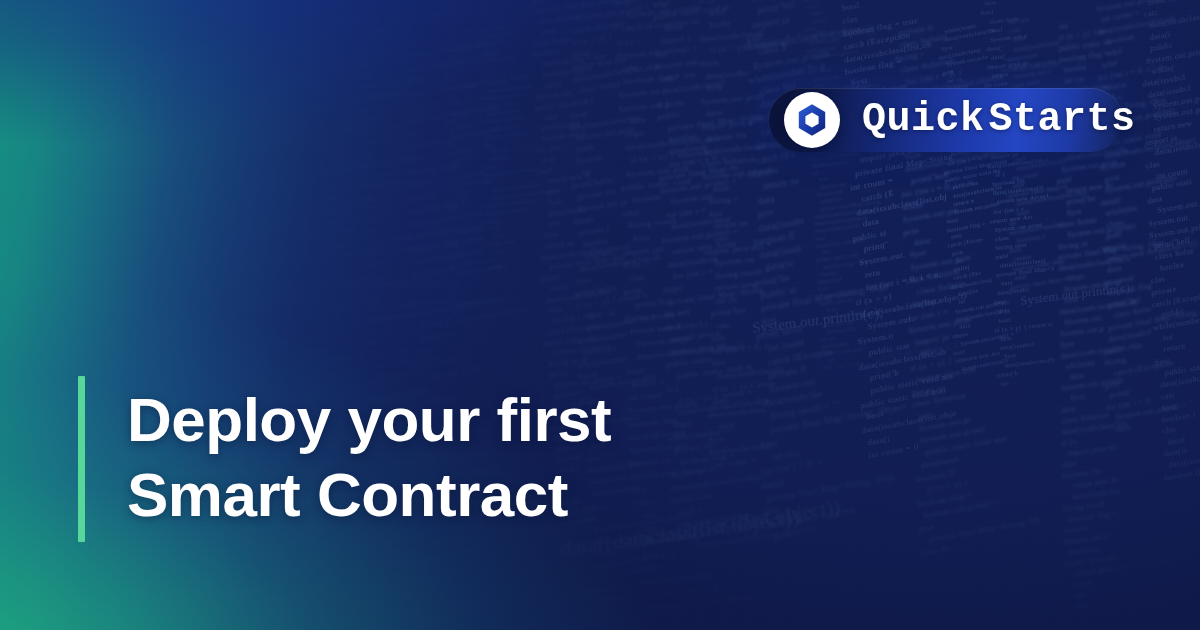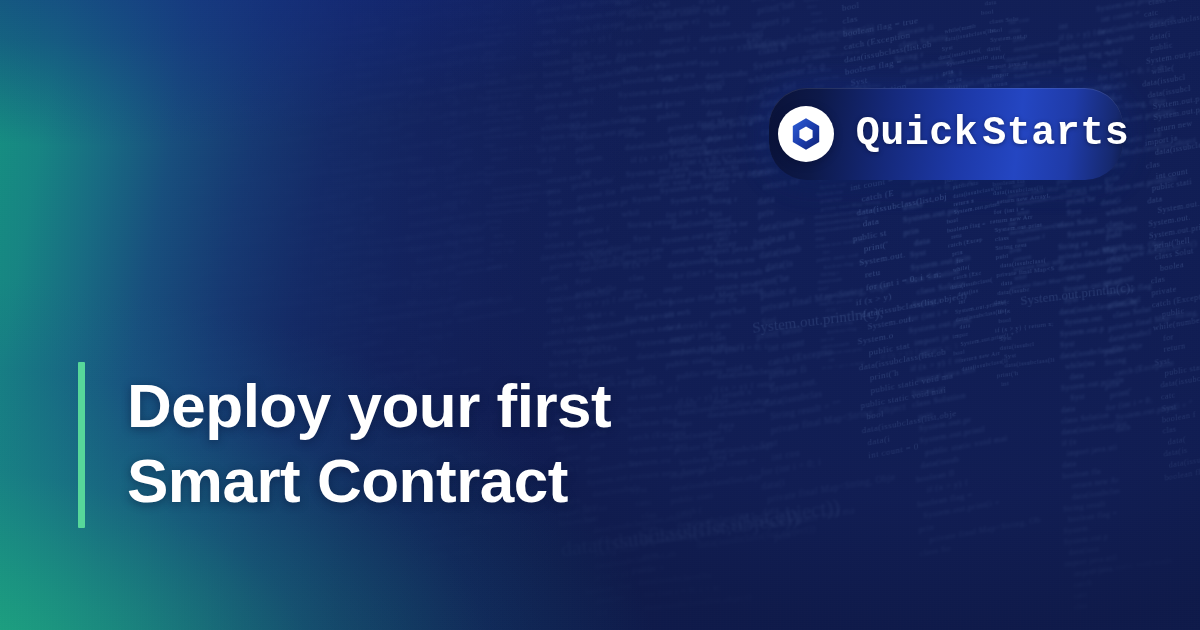--- a/index.html
+++ b/index.html
@@ -110,21 +110,21 @@
     background-image:
       repeating-linear-gradient(0deg, rgba(255,255,255,0.05) 0 1px, rgba(0,0,0,0) 1px 2px),
       repeating-linear-gradient(90deg, rgba(255,255,255,0.04) 0 1px, rgba(0,0,0,0) 1px 3px);
   }
 
   
 
   .headline-wrap {
     position: absolute;
     left: 78px;
-    top: 362px;
+    top: 376px;
     display: flex;
     align-items: stretch;
   }
   .accent-bar {
     width: 7px;
     height: 166px;
     background: #57d79a;
     border-radius: 1px;
     flex: 0 0 auto;
   }
@@ -141,41 +141,40 @@
     white-space: pre-line;
     padding-top: 6px;
   }
 
   
   .logo-pill {
     position: absolute;
     left: 769px;
     top: 88px;
     width: 354px;
-    height: 92px;
+    height: 64px;
     border-radius: 38px;
     background:
       linear-gradient(97deg,
         #0a1238 0%,
         #0d1949 14%,
         #15297b 34%,
         #1d39a8 54%,
         #2446c2 70%,
         #1f3ba8 84%,
         #16296f 96%,
         #101d4e 100%);
     box-shadow:
       0 0 28px 6px rgba(30,62,170,0.30),
       0 6px 22px rgba(5,10,35,0.45),
       inset 0 1px 0 rgba(255,255,255,0.10);
     display: flex;
     align-items: center;
     padding-left: 15px;
     box-sizing: border-box;
-    justify-content: center;
   }
   .logo-mark {
     width: 56px;
     height: 56px;
     border-radius: 50%;
     background: #ffffff;
     display: flex;
     align-items: center;
     justify-content: center;
     flex: 0 0 auto;

